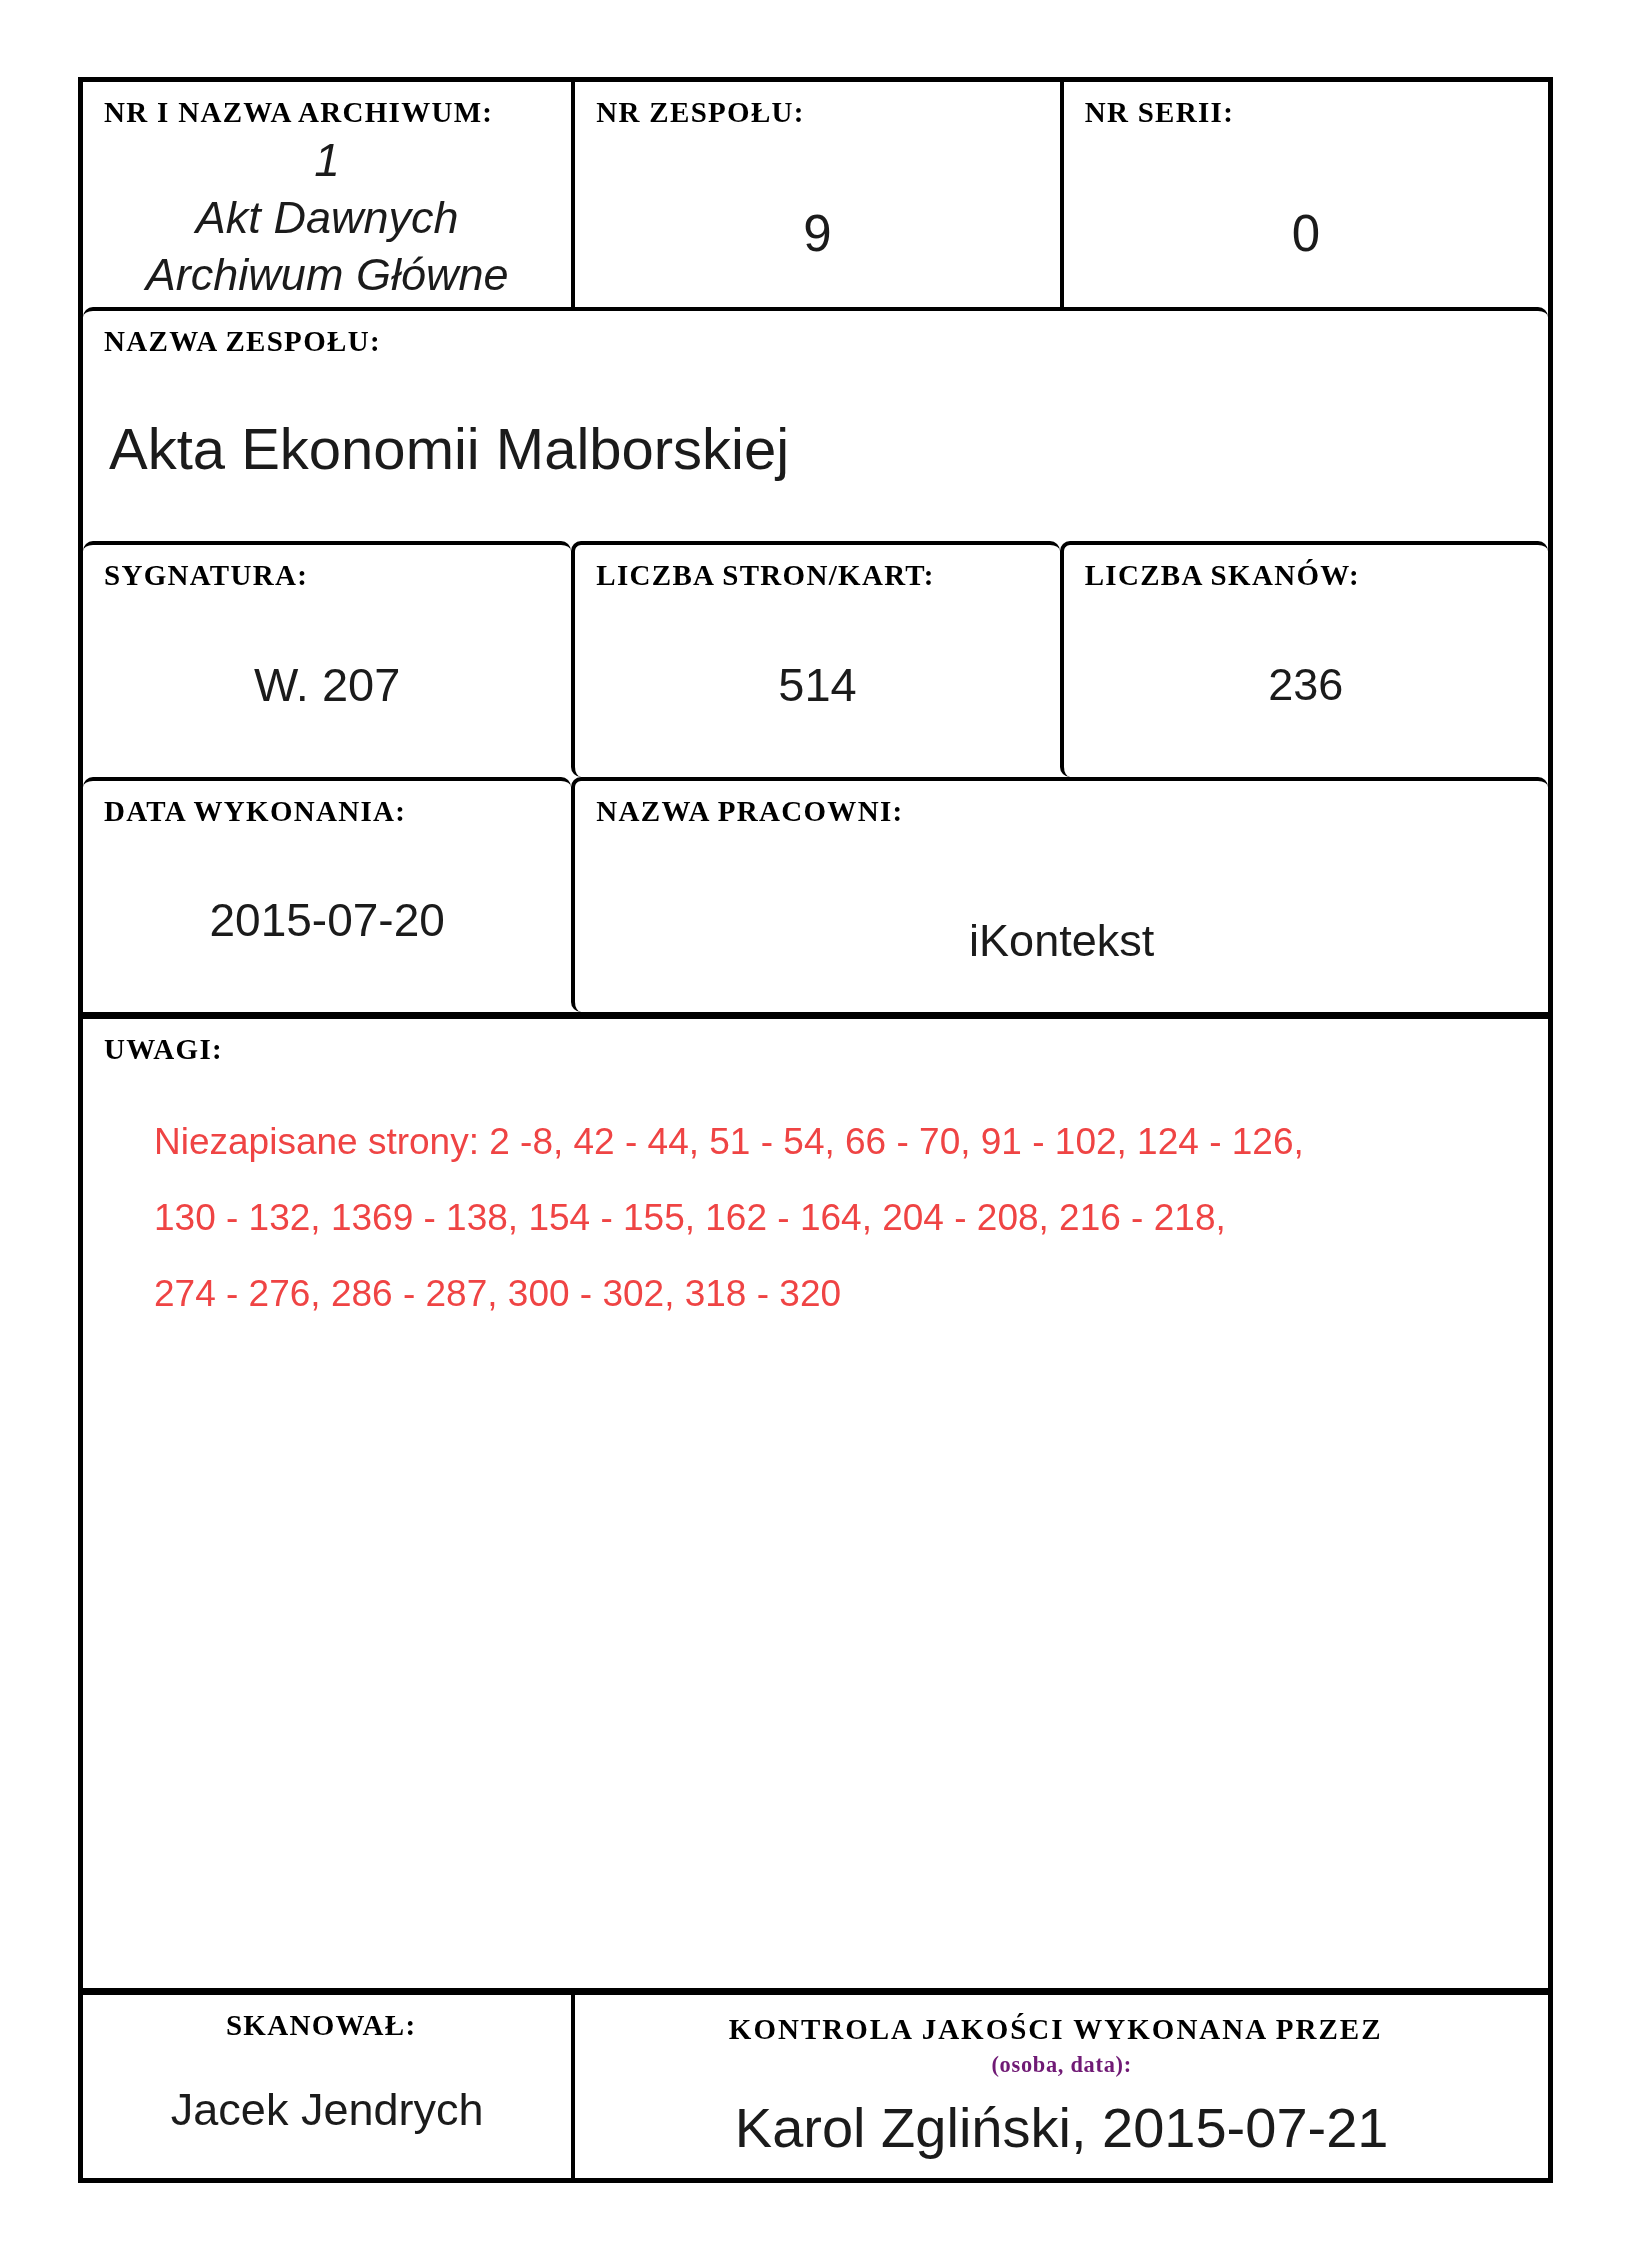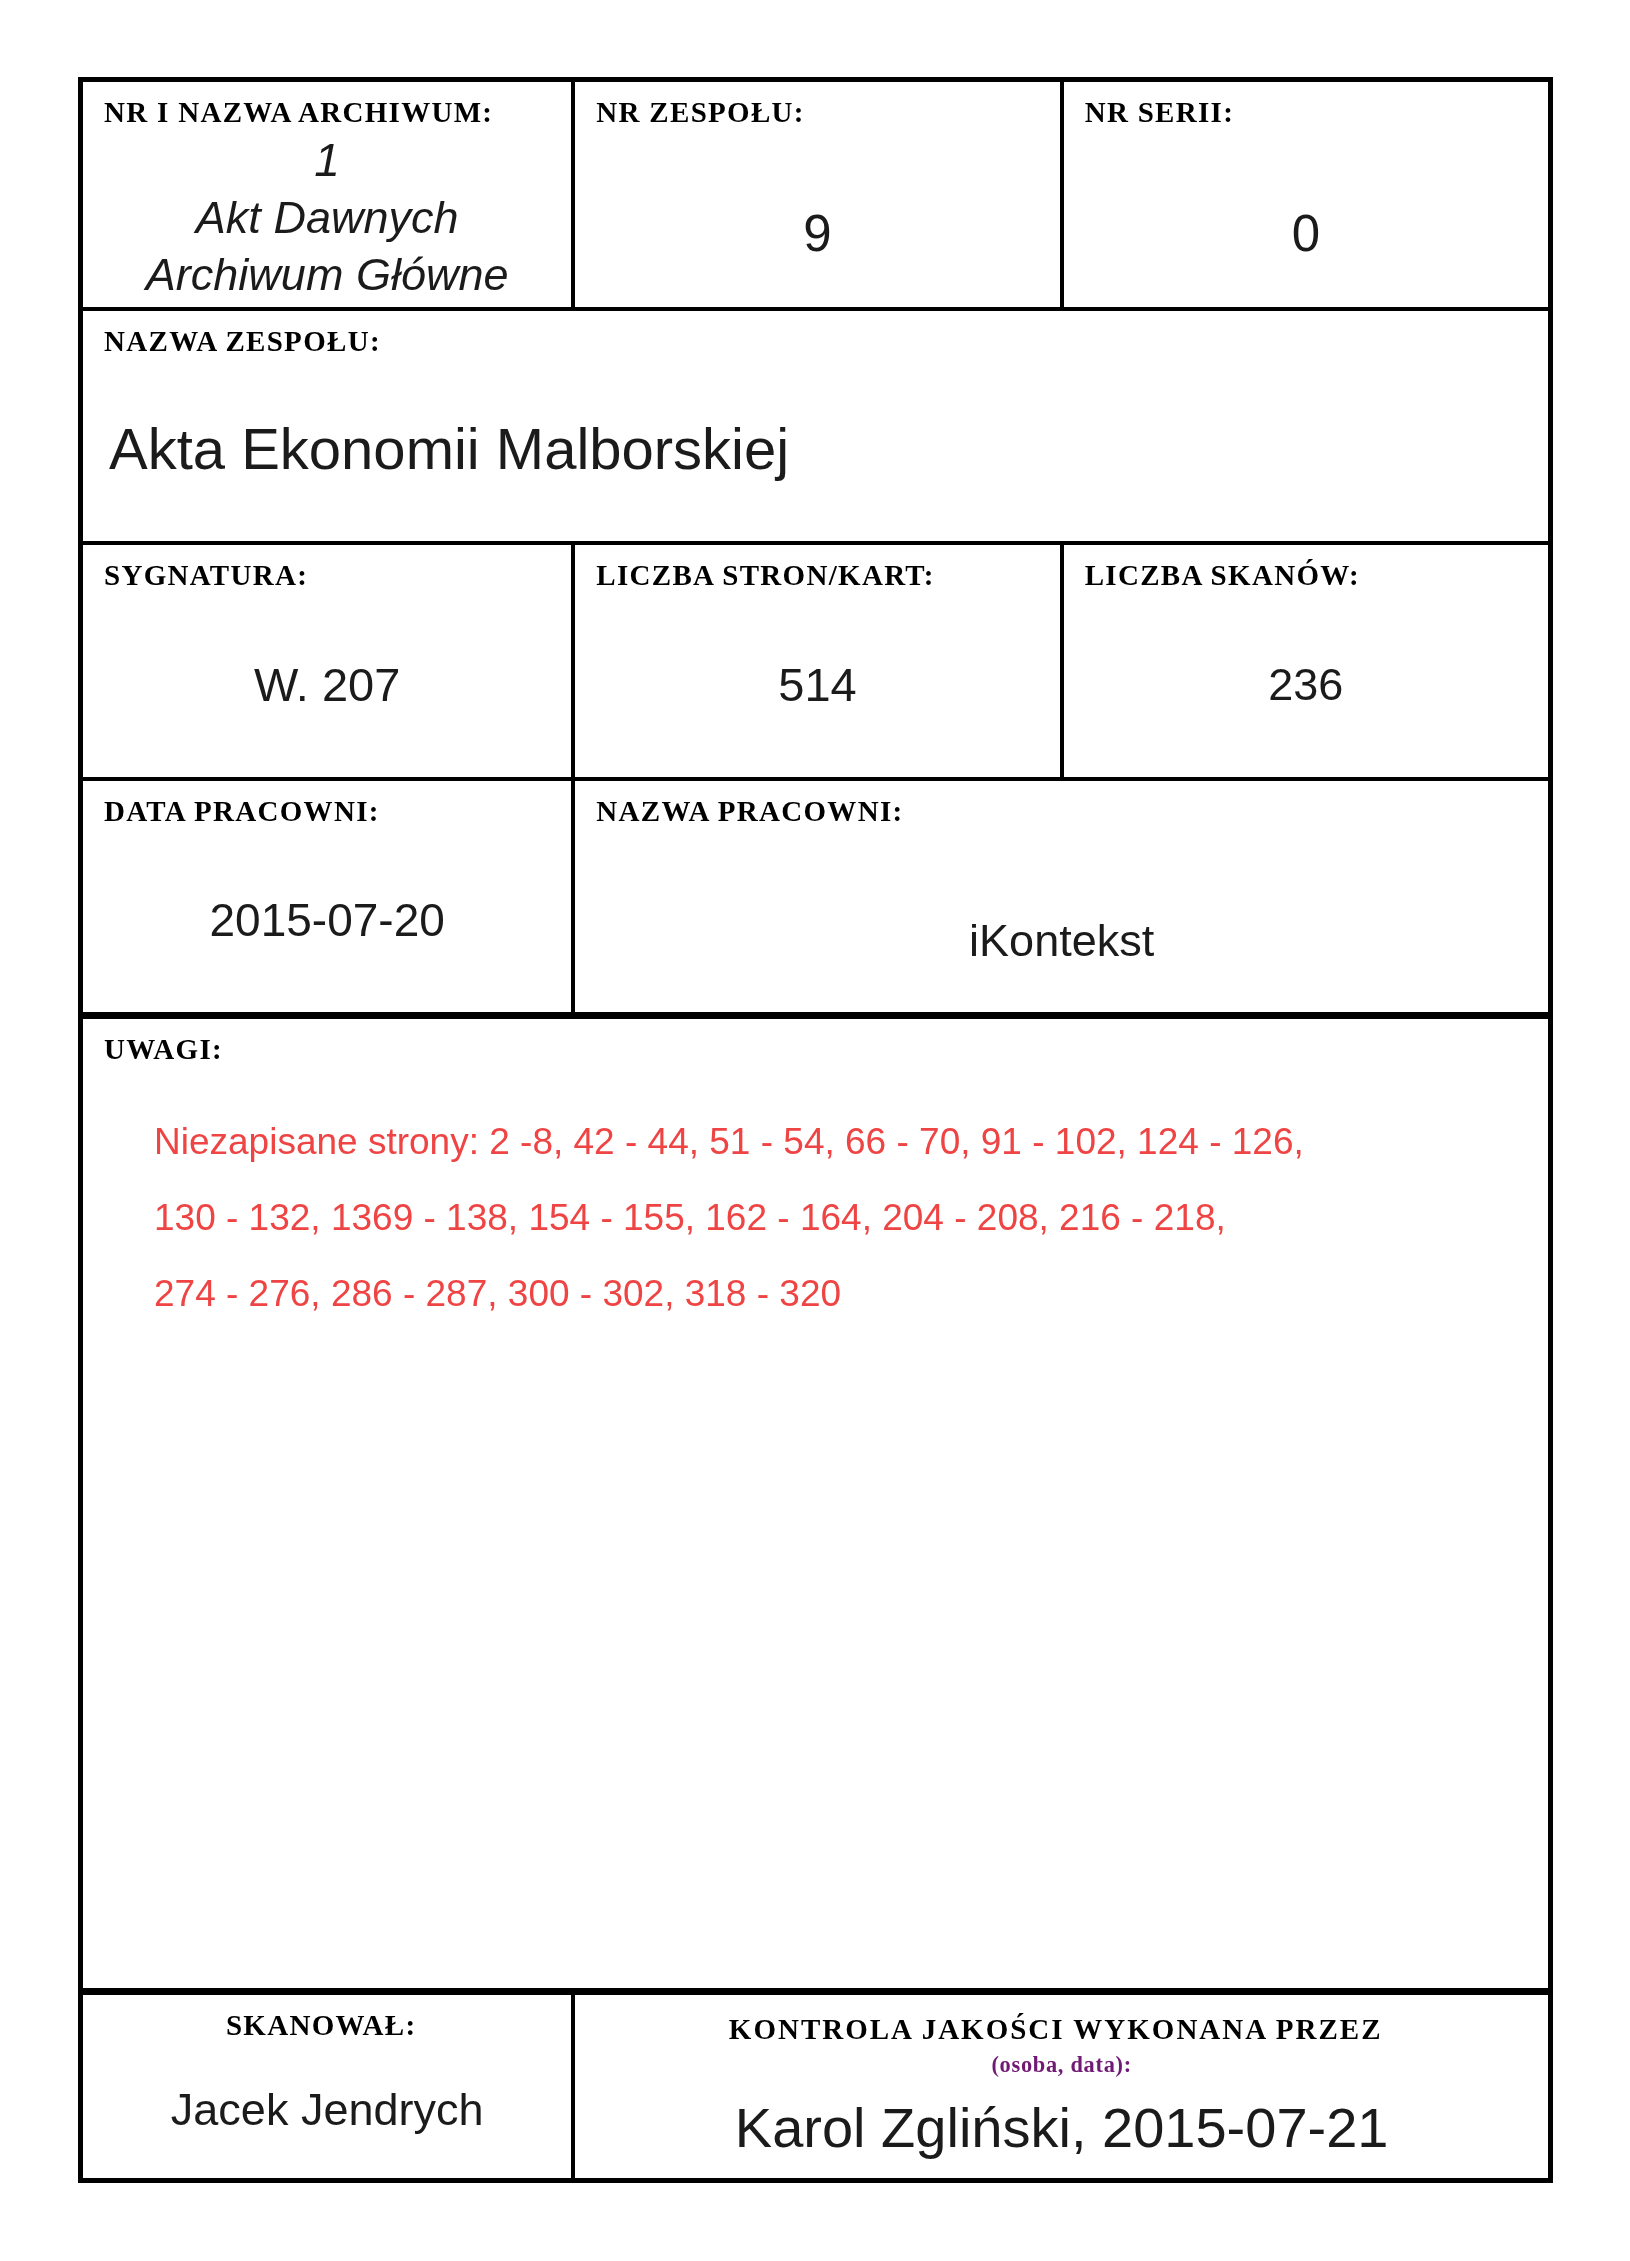--- a/index.html
+++ b/index.html
@@ -24,21 +24,21 @@
     grid-template-rows:225px 234px 236px 235px 976px 1fr;
   }
   .cell {
     box-sizing:border-box;
     display:flex;
     flex-direction:column;
     overflow:hidden;
     background:#ffffff;
   }
   .bl { border-left:4.6px solid #000; }
-  .bt { border-top:4.6px solid #000; }
+  .bt { border-top:4.6px solid #000;border-radius:10px; }
   .bt-heavy { border-top:7.2px solid #000; }
   .span2 { grid-column:span 2; }
   .span3 { grid-column:1 / -1; }
 
   .lbl {
     font-family:"Liberation Serif", serif;
     font-weight:bold;
     font-size:29px;
     line-height:1.2;
     letter-spacing:1.3px;
@@ -149,21 +149,21 @@
       </div>
     </div>
     <div class="cell bt bl">
       <div class="lbl">LICZBA SKANÓW:</div>
       <div class="fill">
         <div class="val v68">236</div>
       </div>
     </div>
 
     <div class="cell bt">
-      <div class="lbl">DATA PRACOWNI:</div>
+      <div class="lbl">DATA WYKONANIA:</div>
       <div class="fill">
         <div class="val v70">2015-07-20</div>
       </div>
     </div>
     <div class="cell bt bl span2">
       <div class="lbl">NAZWA PRACOWNI:</div>
       <div class="fill">
         <div class="val v68 nudge64">iKontekst</div>
       </div>
     </div>

